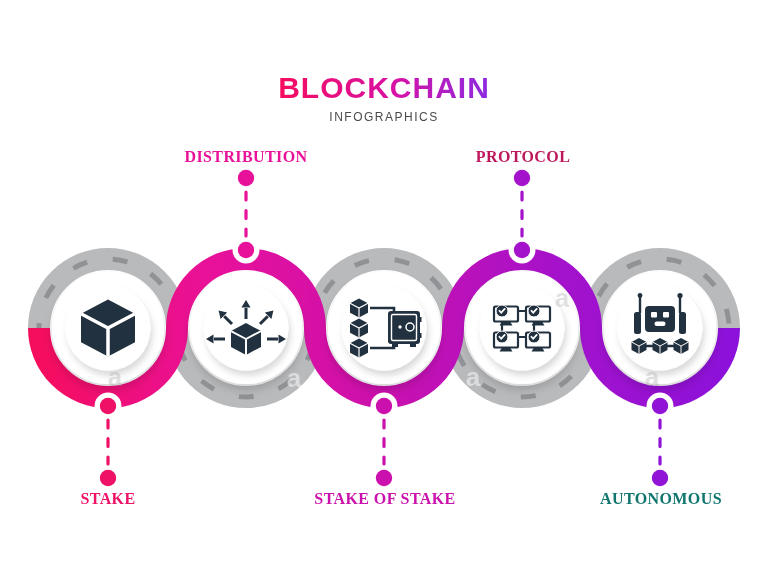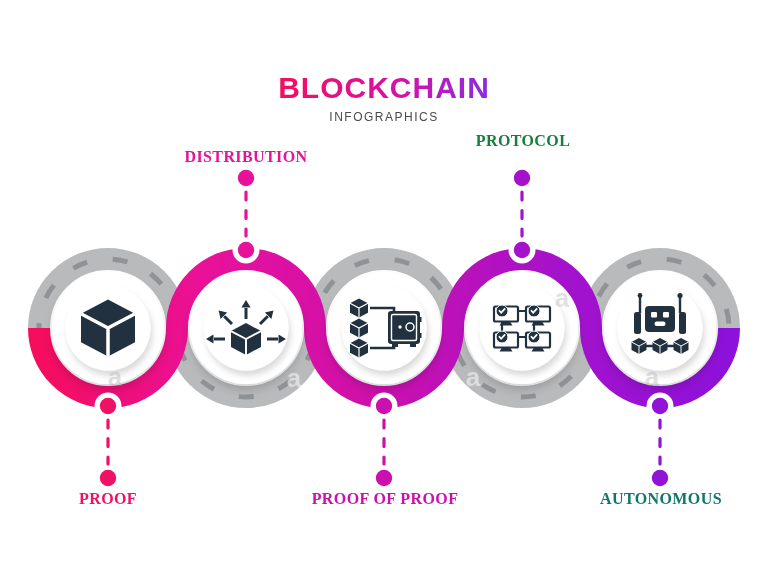--- a/index.html
+++ b/index.html
@@ -19,21 +19,21 @@
     position:absolute;left:384px;top:117px;transform:translate(-50%,-50%);
     font-size:12px;font-weight:400;letter-spacing:1.5px;color:#4b4b4b;white-space:nowrap;
   }
   .lbl{
     position:absolute;transform:translate(-50%,-50%);
     font-size:16px;font-weight:700;letter-spacing:.4px;white-space:nowrap;font-family:Liberation Serif, serif;
   }
   .s1{left:108px;top:499px;color:#ee1166;}
   .s2{left:246px;top:157px;color:#e8119a;}
   .s3{left:385px;top:499px;color:#cb10ad;}
-  .s4{left:523px;top:141px;color:#15803d;}
+  .s4{left:523px;top:157px;color:#be185d;}
   .s5{left:661px;top:499px;color:#0f766e;}
   .wm{
     position:absolute;transform:translate(-50%,-50%);
     font-size:26px;font-weight:700;color:rgba(255,255,255,.5);pointer-events:none;
   }
   .wm.gray{color:rgba(170,170,170,.35);}
   .w1{left:115px;top:377px;}
   .w2{left:294px;top:378px;}
   .w3{left:473px;top:377px;}
   .w4{left:562px;top:298px;}
@@ -190,23 +190,23 @@
       <line x1="522" y1="192" x2="522" y2="236" stroke-width="3.2" stroke-dasharray="8 10.5" stroke-linecap="round" stroke="#a512cb"></line>
       <circle cx="522" cy="178" r="8.2" fill="#a512cb"></circle>
       <line x1="660" y1="420" x2="660" y2="464" stroke-width="3.2" stroke-dasharray="8 10.5" stroke-linecap="round" stroke="#9013d6"></line>
       <circle cx="660" cy="478" r="8.2" fill="#9013d6"></circle>
     </g>
   </svg>
 
   <div class="title">BLOCKCHAIN</div>
   <div class="subtitle">INFOGRAPHICS</div>
 
-  <div class="lbl s1">PROOF</div>
+  <div class="lbl s1">STAKE</div>
   <div class="lbl s2">DISTRIBUTION</div>
-  <div class="lbl s3">PROOF OF PROOF</div>
+  <div class="lbl s3">STAKE OF STAKE</div>
   <div class="lbl s4">PROTOCOL</div>
   <div class="lbl s5">AUTONOMOUS</div>
 
   <span class="wm gray w1">a</span>
   <span class="wm w2">a</span>
   <span class="wm w3">a</span>
   <span class="wm gray w4">a</span>
   <span class="wm gray w5">a</span>
 
 </div>

